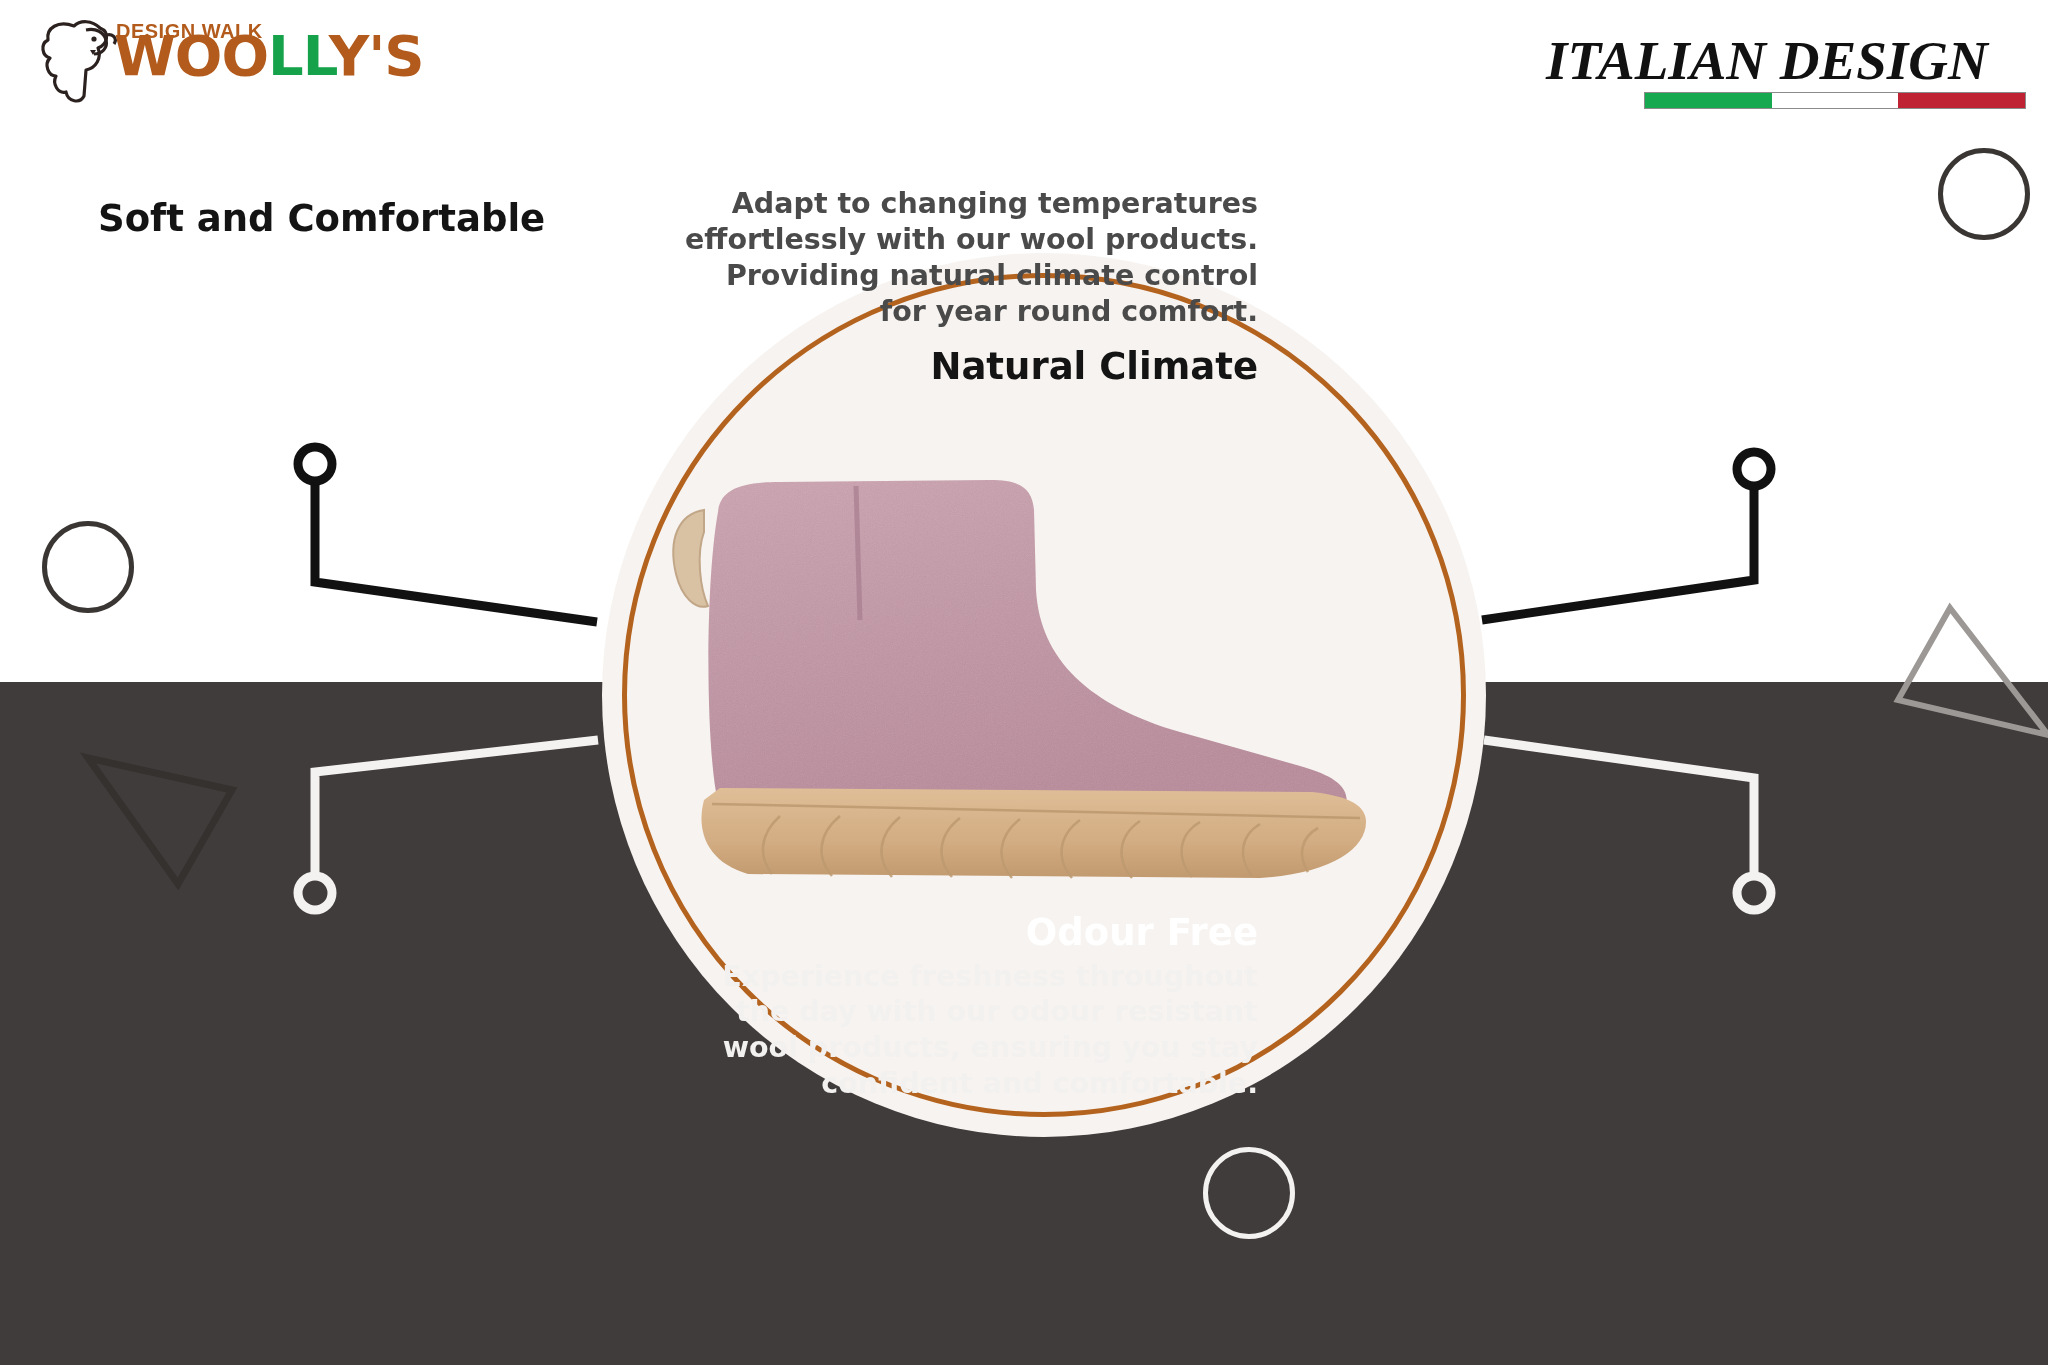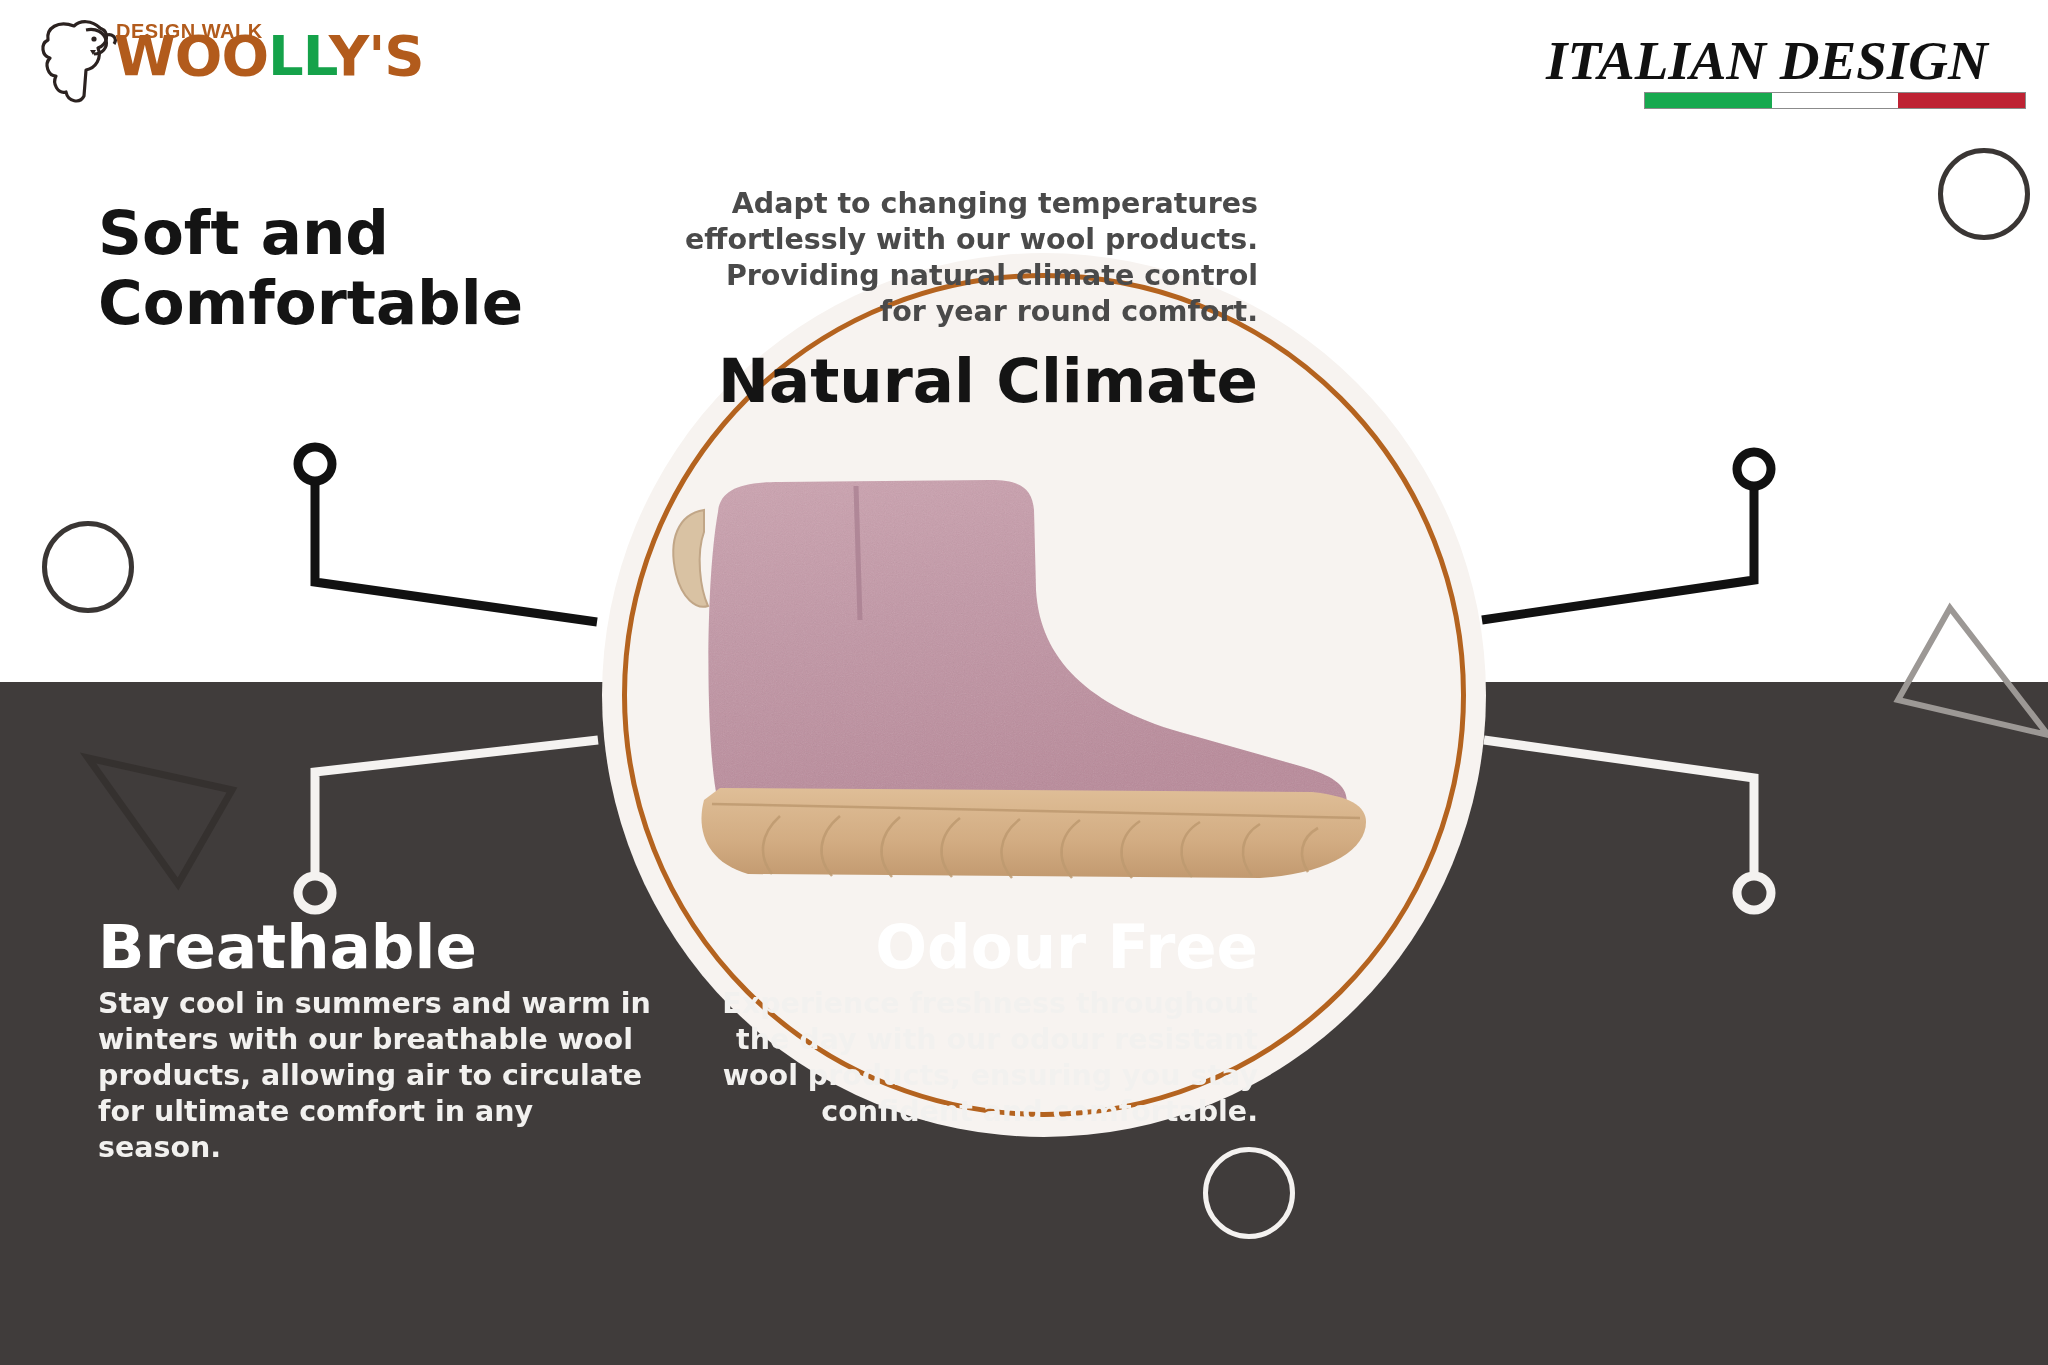--- a/index.html
+++ b/index.html
@@ -61,21 +61,21 @@
   
   .boot{ position:absolute; left:660px; top:470px; width:760px; height:450px; }
 
   
   .tb{ position:absolute; }
   .tb .body{
     font-size:28.5px; line-height:1.26; font-weight:600;
     color:#4A4A4A; font-family:"DejaVu Sans", sans-serif;
   }
   .tb .head{
-    font-size:61px; font-weight:800; color:#141414;
+    font-size:37px; font-weight:800; color:#141414;
     font-family:"DejaVu Sans", sans-serif; line-height:1.15;
   }
   .tb.dark .body{ color:#F2F1EF; }
   .tb.dark .head{ color:#FFFFFF; }
 
   #blk-soft     { left:98px;  top:182px;  width:580px; text-align:left; }
   #blk-soft .head{ margin-top:16px; }
 
   #blk-climate  { right:790px; top:186px; width:580px; text-align:right; }
   #blk-climate .head{ margin-top:16px; }
@@ -214,23 +214,19 @@
 
   <div class="tb" id="blk-soft">
     <div class="head">Soft and Comfortable</div>
   </div>
 
   <div class="tb" id="blk-climate">
     <div class="body">Adapt to changing temperatures effortlessly with our wool products. Providing natural climate control for year round comfort.</div>
     <div class="head">Natural Climate</div>
   </div>
 
-  <div class="tb dark" id="blk-breathe">
-    <div class="head">Breathable</div>
-    <div class="body">Stay cool in summers and warm in winters with our breathable wool products, allowing air to circulate for ultimate comfort in any season.</div>
-  </div>
 
   <div class="tb dark" id="blk-odour">
     <div class="head">Odour Free</div>
     <div class="body">Experience freshness throughout the day with our odour resistant wool products, ensuring you stay confident and comfortable.</div>
   </div>
 
 </div>
 
 </body></html>

